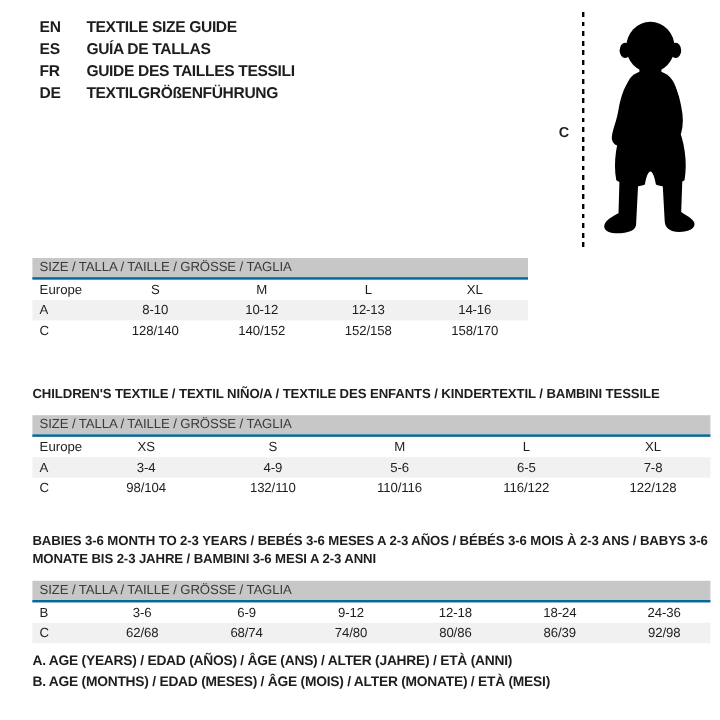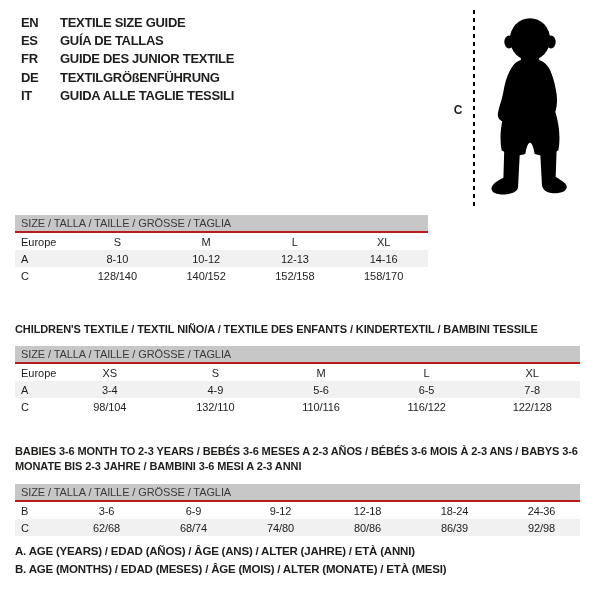--- a/index.html
+++ b/index.html
@@ -4,20 +4,21 @@
 <style>
   html, body { margin: 0; padding: 0; background: #ffffff; }
   .page {
     position: relative;
     width: 580px;
     height: 600px;
     background: #ffffff;
     overflow: hidden;
     font-family: "Liberation Sans", sans-serif;
     color: #1d1d1b;
+    margin-left: 12px;
   }
 
   
   .lang-header { position: absolute; left: 21px; top: 13px; }
   .lang-row { display: flex; height: 18.4px; align-items: center; }
   .lang-code, .lang-text {
     font-weight: 700; font-size: 13px; letter-spacing: -0.3px; white-space: nowrap;
   }
   .lang-code { width: 39px; }
 
@@ -39,21 +40,21 @@
   .s3 { top: 444px; width: 578px; }
   .tbl-title {
     margin: 0 0 10px 0;
     font-size: 11px; font-weight: 700; letter-spacing: -0.1px; line-height: 15px;
   }
   .s1 .tbl-title, .s2 .tbl-title { white-space: nowrap; margin-bottom: 9px; }
   .tbl { width: 100%; }
   .s3 .tbl { width: 570px; }
   .tbl-head {
     height: 16px; line-height: 16px; box-sizing: content-box;
-    background: #c7c7c7; border-bottom: 2px solid #b91c1c;
+    background: #c7c7c7; border-bottom: 2px solid #0369a1;
     padding-left: 6px; font-size: 11px; font-weight: 400; color: #3a3a3a;
     letter-spacing: -0.1px;
   }
   .tbl-row { display: flex; height: 17px; align-items: center; font-size: 11px; }
   .tbl-row.shaded { background: #f1f1f1; }
   .row-label { padding-left: 6px; box-sizing: border-box; white-space: nowrap; }
   .s1 .row-label { width: 58px; }
   .s2 .row-label { width: 42px; }
   .s3 .row-label { width: 48px; }
   .cell { flex: 1; text-align: center; letter-spacing: -0.1px; }
@@ -73,29 +74,25 @@
     <div class="lang-row">
       <span class="lang-code">EN</span>
       <span class="lang-text">TEXTILE SIZE GUIDE</span>
     </div>
     <div class="lang-row">
       <span class="lang-code">ES</span>
       <span class="lang-text">GUÍA DE TALLAS</span>
     </div>
     <div class="lang-row">
       <span class="lang-code">FR</span>
-      <span class="lang-text">GUIDE DES JUNIOR TEXTILE</span>
+      <span class="lang-text">GUIDE DES TAILLES TESSILI</span>
     </div>
     <div class="lang-row">
       <span class="lang-code">DE</span>
       <span class="lang-text">TEXTILGRÖßENFÜHRUNG</span>
-    </div>
-    <div class="lang-row">
-      <span class="lang-code">IT</span>
-      <span class="lang-text">GUIDA ALLE TAGLIE TESSILI</span>
     </div>
   </div>
 
   <div class="dash-line"></div>
   <div class="measure-c">C</div>
   <svg class="toddler" width="88" height="198" viewBox="0 0 96 200" aria-hidden="true">
     <g fill="#000000">
       <ellipse cx="48" cy="25" rx="22" ry="23"></ellipse>
       <ellipse cx="25" cy="28" rx="5" ry="7"></ellipse>
       <ellipse cx="71" cy="28" rx="5" ry="7"></ellipse>

